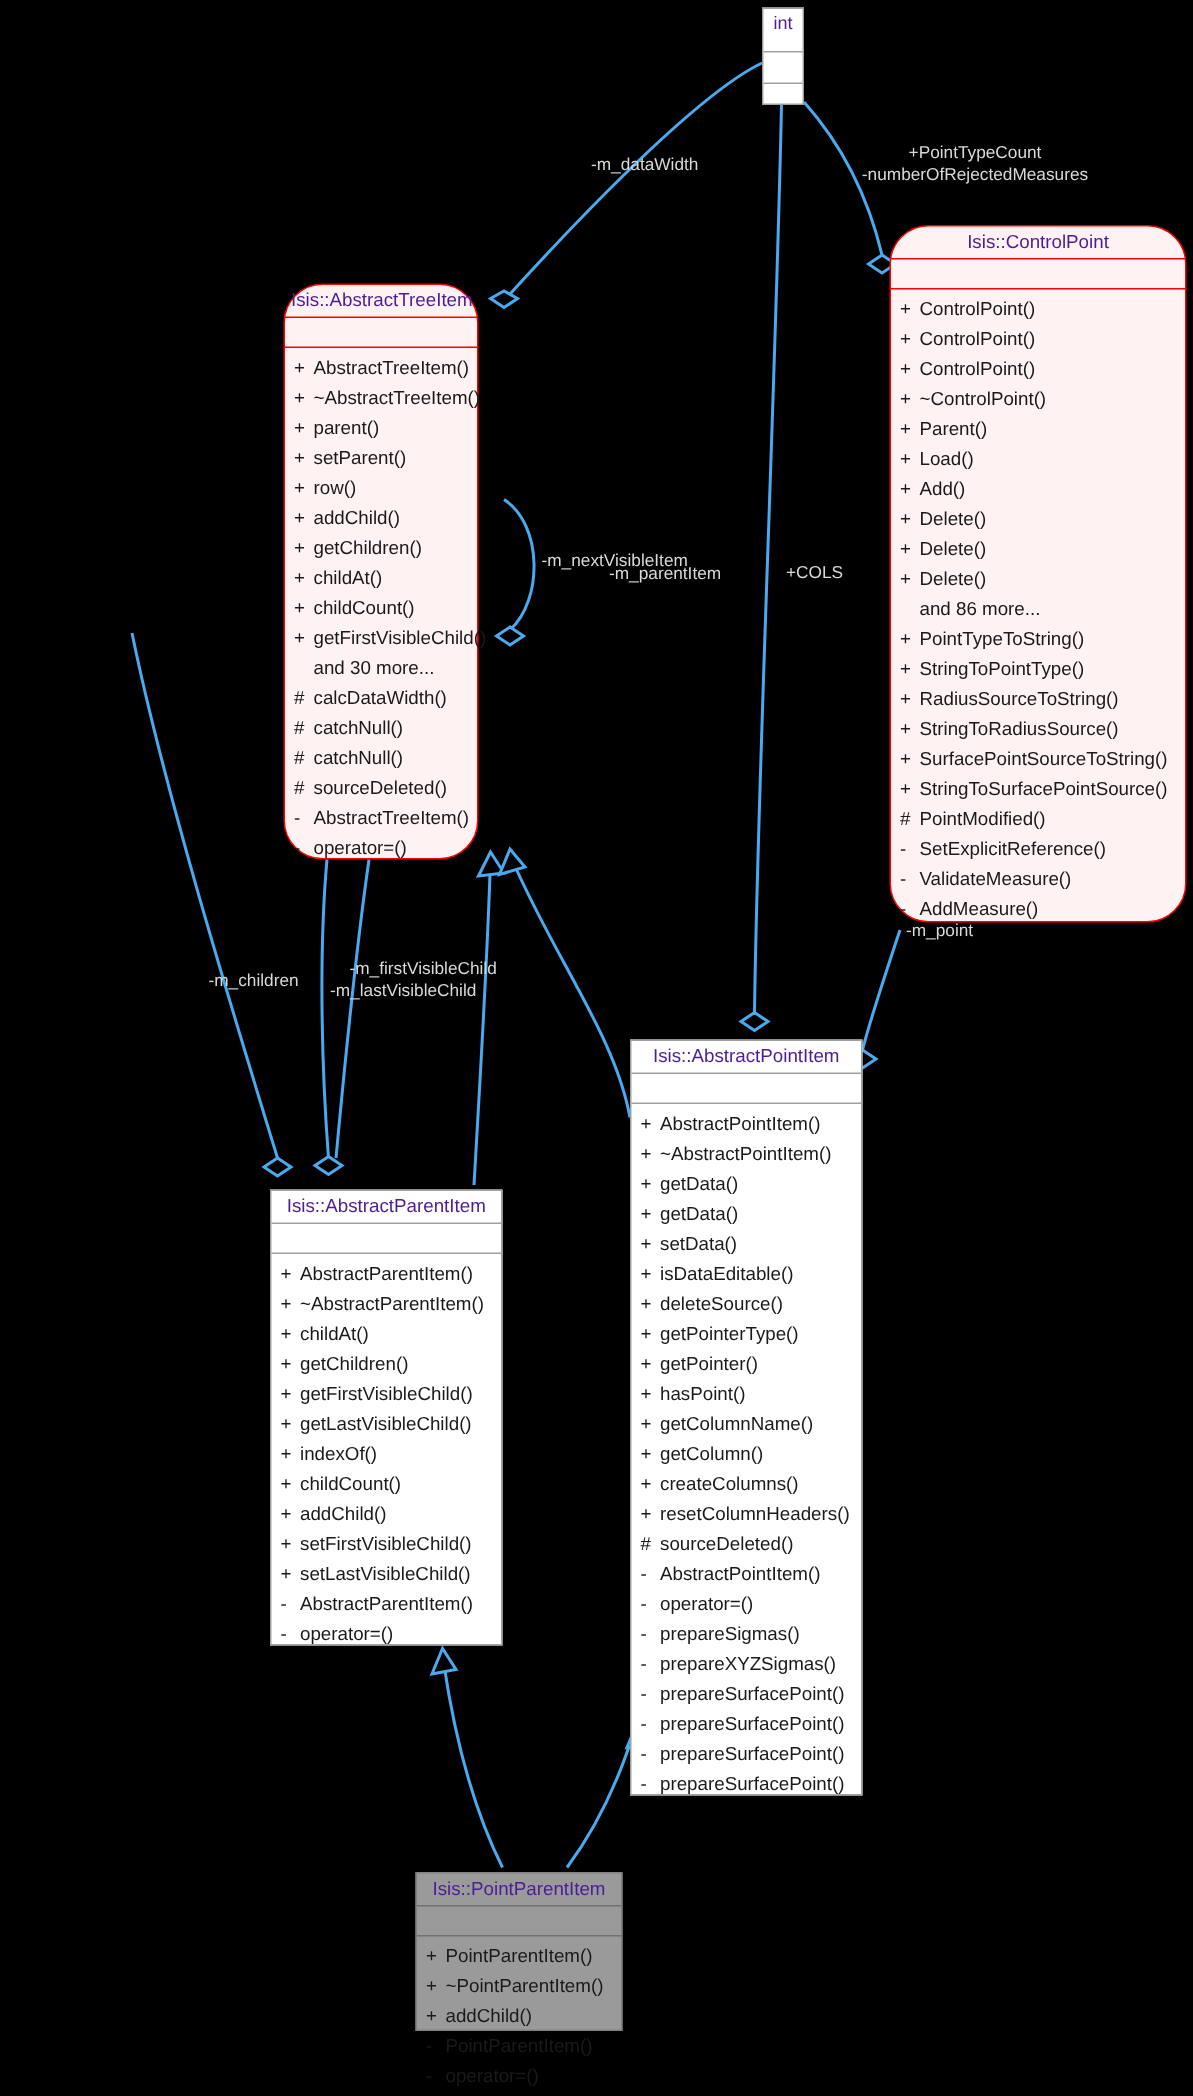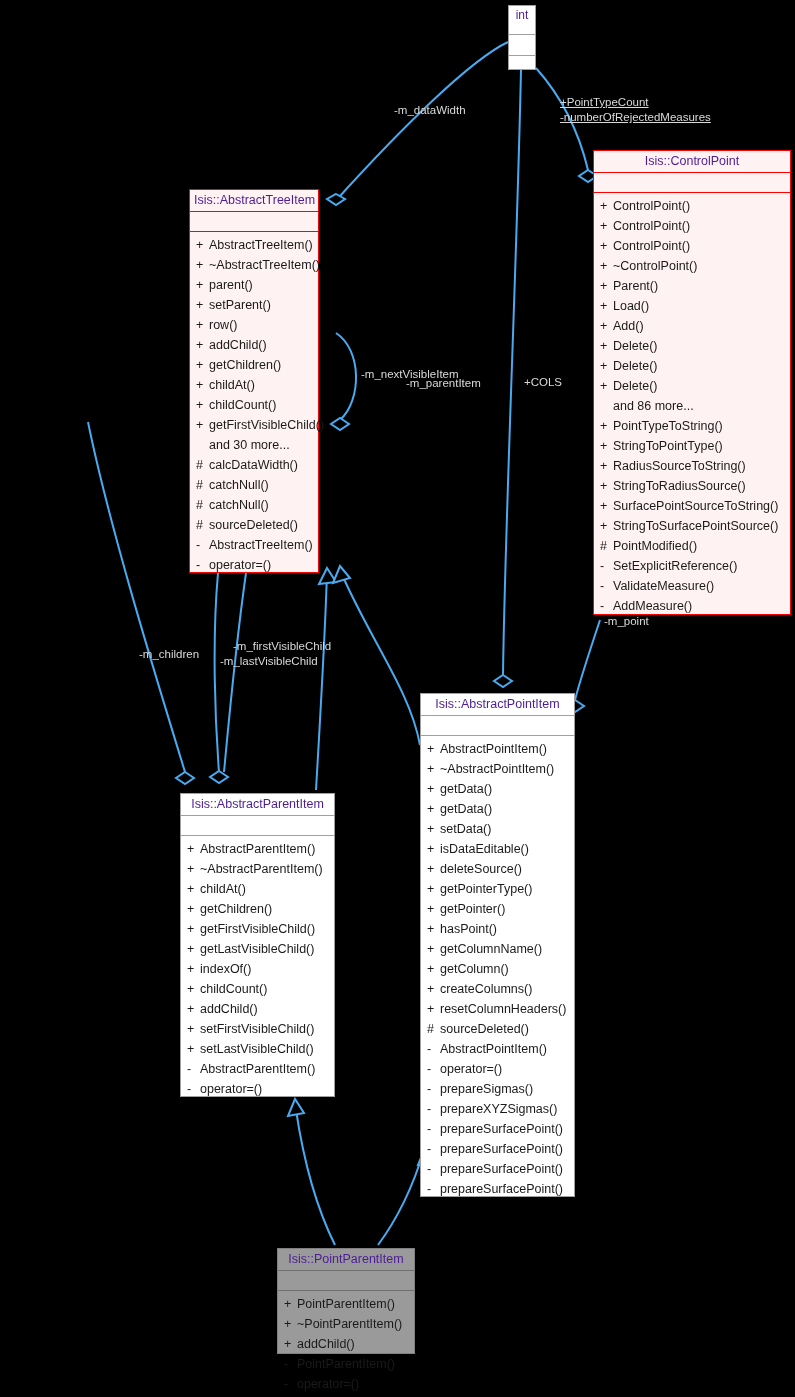--- a/index.html
+++ b/index.html
@@ -3,42 +3,42 @@
 <meta charset="utf-8">
 <style>
   html,body{margin:0;padding:0;background:#000;}
   body{width:795px;height:1397px;position:relative;overflow:hidden;
        font-family:"Liberation Sans",sans-serif;}
   #canvas{position:absolute;left:0;top:0;width:795px;height:1397px;}
   svg.edges{position:absolute;left:0;top:0;width:795px;height:1397px;overflow:visible;}
 
   .uml{position:absolute;box-sizing:border-box;border:1px solid #a0a0a0;
        background:#ffffff;}
-  .uml.red{border-color:#ff0000;background:#fff2f2;}
+  .uml.red{border-color:#ff0000;background:#fff2f2;border-radius:26px;}
   .uml.gray{border-color:#808080;background:#9a9a9a;}
 
   .uml .title{font-size:12.5px;color:#4c1d95;text-align:center;
       padding:3px 4px 4px 4px;line-height:14px;}
   .uml.red .title{border-bottom:1px solid #ff0000;}
   .uml.gray .title{border-bottom:1px solid #707070;}
   .uml:not(.red):not(.gray) .title{border-bottom:1px solid #a0a0a0;}
 
   .uml .attrs{height:19px;}
   .uml.red .attrs{border-bottom:1px solid #ff0000;}
   .uml.gray .attrs{border-bottom:1px solid #707070;}
   .uml:not(.red):not(.gray) .attrs{border-bottom:1px solid #a0a0a0;}
 
   .uml .ops{padding:3px 0 4px 0;}
   .uml .ops .row{font-size:12.5px;color:#1a1a1a;line-height:20px;
       white-space:nowrap;padding-left:6px;}
   .uml .ops .row .vis{display:inline-block;width:13px;text-align:left;}
 
   .elabel{position:absolute;color:#d9d9d9;font-size:11.5px;line-height:15px;
       white-space:nowrap;}
-  .elabel.ctr{text-decoration:underline;}
+  .elabel.ctr{text-align:center;}
 </style>
 </head>
 <body>
 
 <div id="canvas">
 
   <svg class="edges" viewBox="0 0 795 1397" width="795" height="1397">
     <g fill="none" stroke="#4aaaf0" stroke-width="2">
 
       <path d="M 508 42 C 470 60 400 130 340 196"></path>

